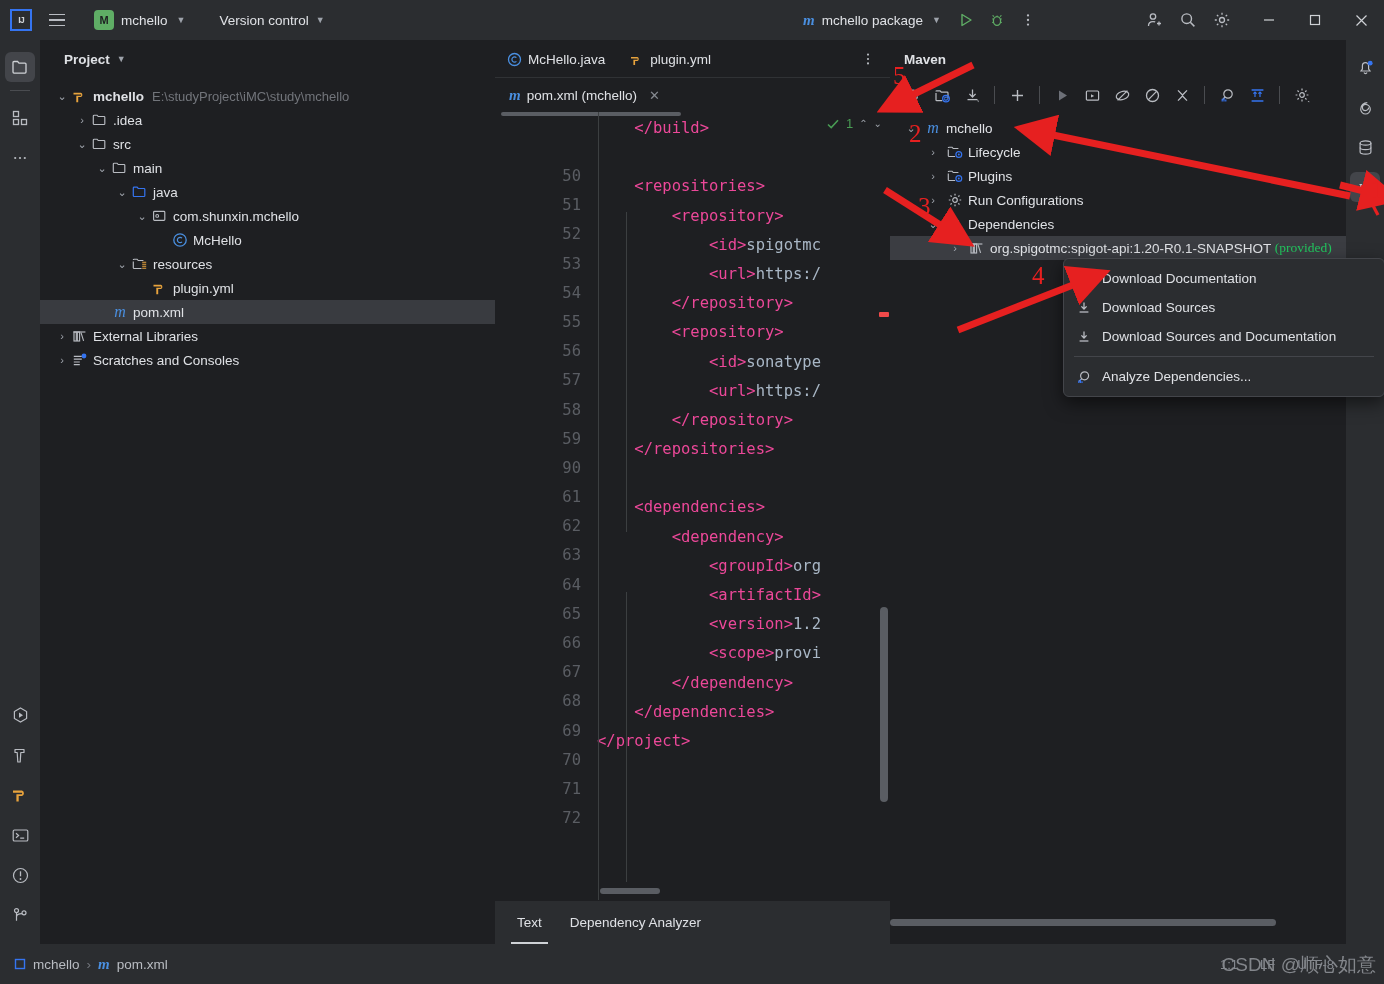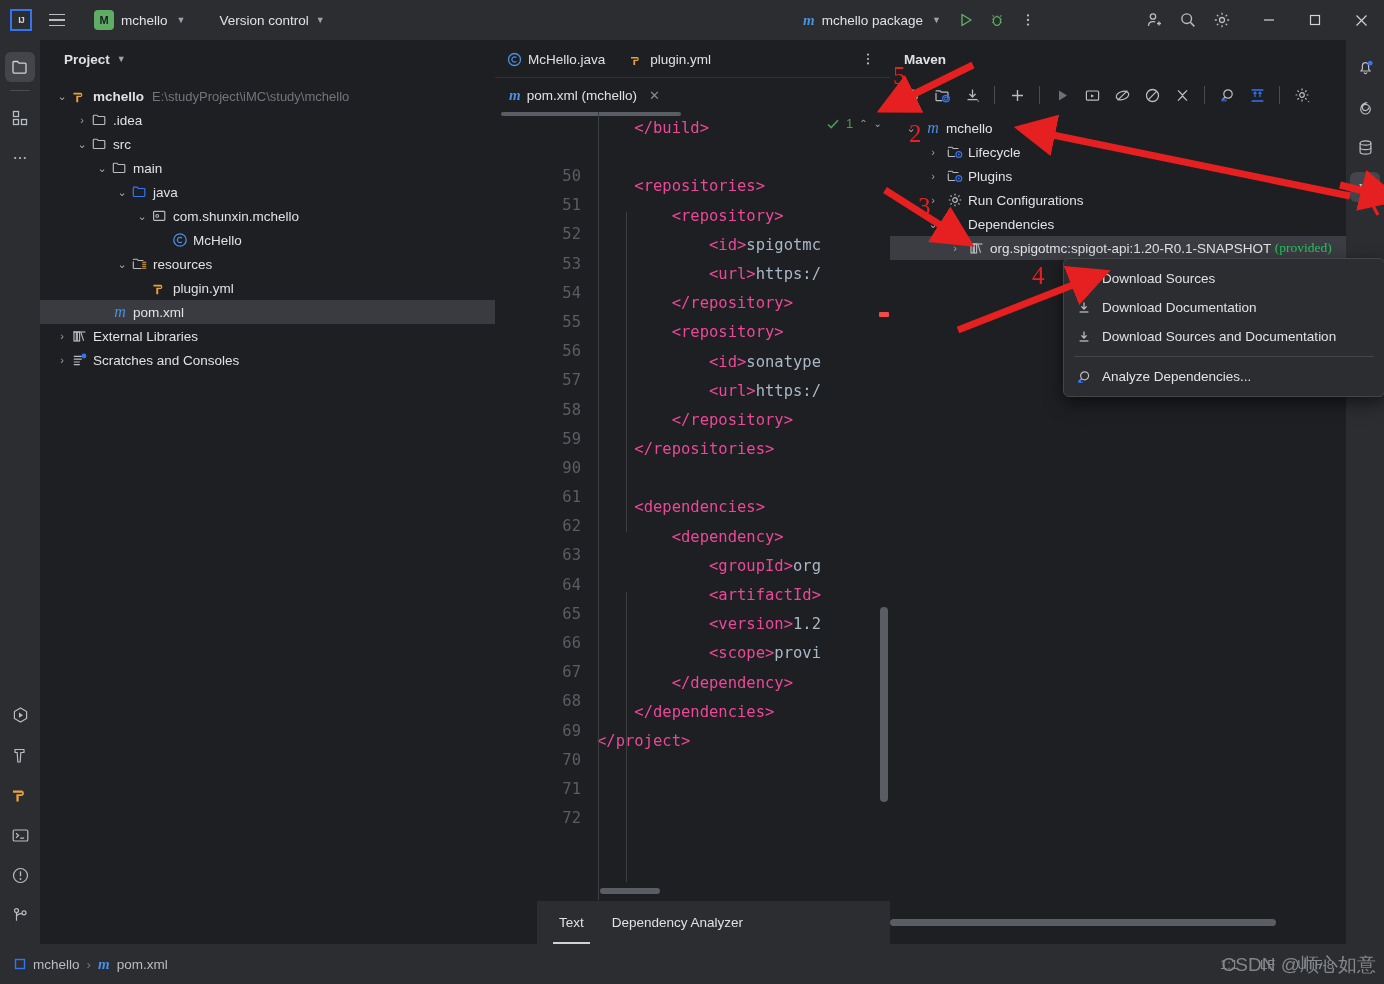--- a/index.html
+++ b/index.html
@@ -120,21 +120,21 @@
     position: absolute; right: 8px; top: 4px; display:flex; align-items:center; gap: 6px; font-size: 13px; color: #499c54;
   }
   .insp .arr { color: #9ea3ab; font-size: 10px; }
   .vscroll {
     position:absolute; right: 2px; top: 495px; width: 8px; height: 195px; background:#5a5d63; border-radius:4px;
   }
   .errmark { position:absolute; right: 1px; top: 200px; width: 10px; height: 5px; background:#f04a4a; border-radius:1px; }
   .hscroll-bot { position:absolute; left: 105px; bottom: 6px; width: 60px; height: 6px; background:#5a5d63; border-radius:3px; }
   .bottom-tabs {
     height: 44px; display: flex; align-items: center; gap: 8px; padding-left: 12px;
-    background: #2b2d30; border-top: 1px solid #1e1f22; margin-left: 42px;
+    background: #2b2d30; border-top: 1px solid #1e1f22;
   }
   .btab { font-size: 13.5px; padding: 6px 10px; color: #dfe1e5; cursor: pointer; position: relative;}
   .btab.act::after { content:''; position:absolute; left: 4px; right: 4px; bottom: -8px; height: 2.5px; background: #cfd2d6; }
 
   
   .maven-panel {
     position: absolute; left: 890px; top: 40px; width: 456px; height: 904px;
     background: #1e1f22;
   }
   .mv-head { height: 38px; display:flex; align-items:center; padding-left: 14px; }
@@ -738,30 +738,30 @@
   </div>
 
   <div class="ctxmenu" id="ctxmenu">
       <div class="ctxitem">
         <span style="display:flex">
           <svg width="16" height="16" viewBox="0 0 16 16">
             <path d="M8 2.6 v6.2 M5.4 6.4 L8 9 L10.6 6.4" fill="none" stroke="#b9bcc2" stroke-width="1.3"></path>
             <path d="M3.6 12 h8.8" stroke="#b9bcc2" stroke-width="1.3"></path>
           </svg>
         </span>
-        <span>Download Sources</span>
+        <span>Download Documentation</span>
       </div>
       <div class="ctxitem">
         <span style="display:flex">
           <svg width="16" height="16" viewBox="0 0 16 16">
             <path d="M8 2.6 v6.2 M5.4 6.4 L8 9 L10.6 6.4" fill="none" stroke="#b9bcc2" stroke-width="1.3"></path>
             <path d="M3.6 12 h8.8" stroke="#b9bcc2" stroke-width="1.3"></path>
           </svg>
         </span>
-        <span>Download Documentation</span>
+        <span>Download Sources</span>
       </div>
       <div class="ctxitem">
         <span style="display:flex">
           <svg width="16" height="16" viewBox="0 0 16 16">
             <path d="M8 2.6 v6.2 M5.4 6.4 L8 9 L10.6 6.4" fill="none" stroke="#b9bcc2" stroke-width="1.3"></path>
             <path d="M3.6 12 h8.8" stroke="#b9bcc2" stroke-width="1.3"></path>
           </svg>
         </span>
         <span>Download Sources and Documentation</span>
       </div>

